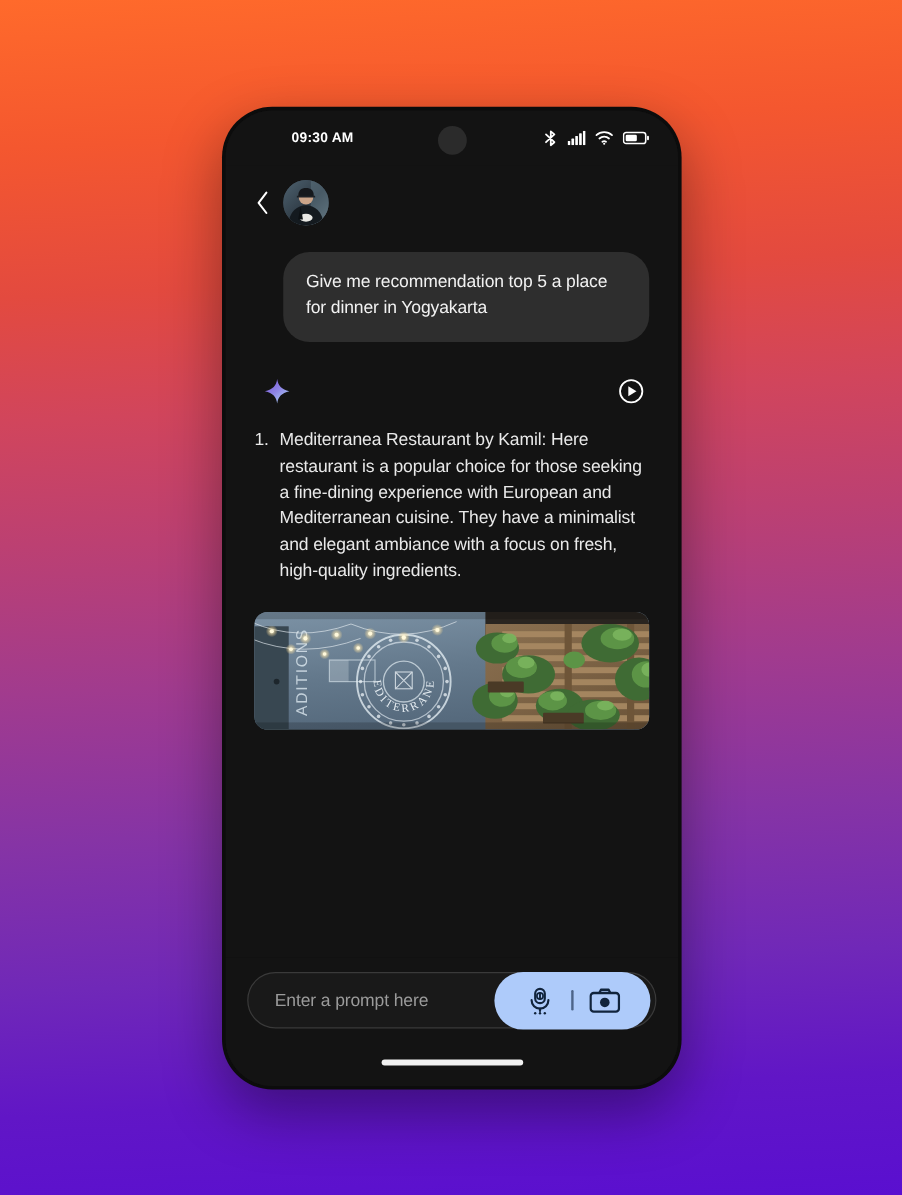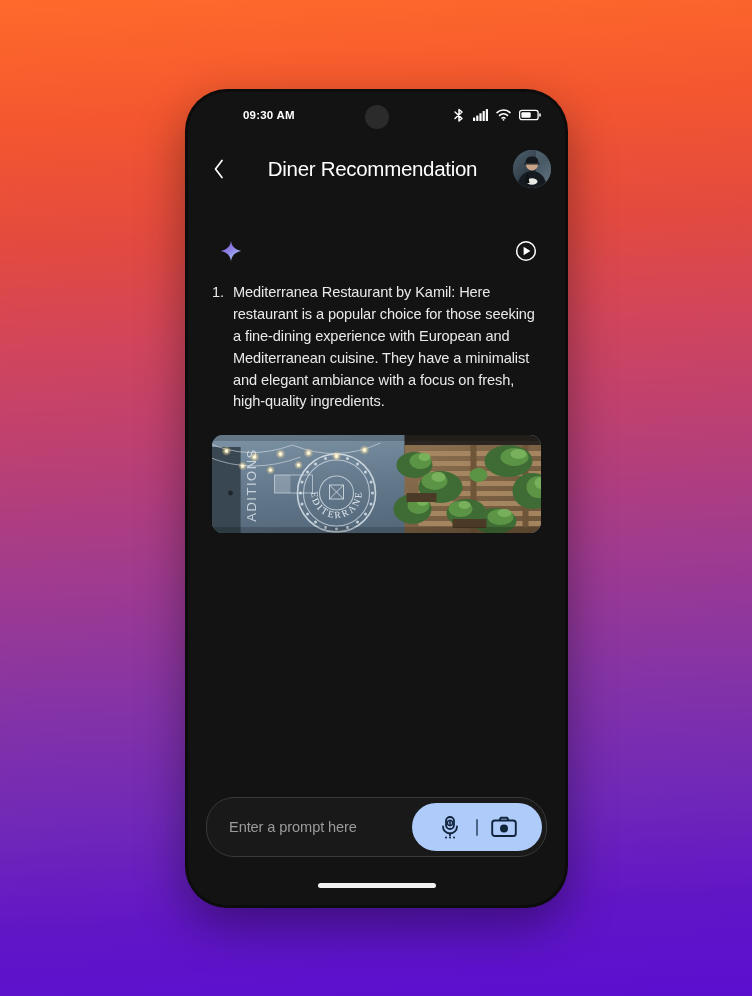--- a/index.html
+++ b/index.html
@@ -205,21 +205,21 @@
   .photo-card svg { display: block; width: 100%; height: 100%; }
 
   
   .input-bar-wrap {
     flex: 0 0 auto;
     padding: 12px 18px 8px 18px;
     background: #131313;
   }
 
   .input-bar {
-    height: 60px;
+    height: 47px;
     border-radius: 28px;
     border: 1px solid #3a3a3a;
     background: #191919;
     display: flex;
     align-items: center;
     padding: 0 4px 0 22px;
   }
 
   .prompt-input {
     flex: 1 1 auto;
@@ -320,21 +320,20 @@
     </div>
 
     <div class="app-bar">
       <button class="back-btn">
         <span>
           <svg width="12" height="20" viewBox="0 0 12 20">
             <path d="M9 1.5 L2.5 10 L9 18.5" fill="none" stroke="#ffffff" stroke-width="1.7" stroke-linecap="round" stroke-linejoin="round"></path>
           </svg>
         </span>
       </button>
-      <div class="app-title">Diner Recommendation</div>
       <div class="avatar">
         <svg viewBox="0 0 38 38" preserveAspectRatio="xMidYMid slice">
           <defs>
             <linearGradient id="avbg" x1="0" y1="0" x2="1" y2="1">
               <stop offset="0%" stop-color="#4e6270"></stop>
               <stop offset="55%" stop-color="#2f3b45"></stop>
               <stop offset="100%" stop-color="#6d7e86"></stop>
             </linearGradient>
           </defs>
           <rect width="38" height="38" fill="url(#avbg)"></rect>
@@ -344,20 +343,23 @@
           <path d="M12.6 13 C12.6 8.6 15 6.6 19 6.6 C23 6.6 25.4 8.6 25.4 12.4 L25.4 13.6 L12.6 13.6 Z" fill="#15181c"></path>
           <path d="M11.4 13.2 L26.6 13.2 L26.6 14.6 L11.4 14.6 Z" fill="#1d2126"></path>
           <ellipse cx="19" cy="31.5" rx="5.5" ry="3.3" fill="#e8e8e4"></ellipse>
           <path d="M14.5 22 L16.5 33 L12.5 33 Z" fill="#0d1114"></path>
         </svg>
       </div>
     </div>
 
     <div class="chat-area">
 
+      <div class="user-row">
+        <div class="user-bubble">Give me recommendation top 5 a place for dinner in Yogyakarta</div>
+      </div>
 
       <div class="ai-header">
         <span class="sparkle-icon">
           <svg width="22" height="22" viewBox="0 0 22 22">
             <defs>
               <linearGradient id="sparkgrad" x1="0.15" y1="0.05" x2="0.85" y2="0.95">
                 <stop offset="0%" stop-color="#7a5ad8"></stop>
                 <stop offset="50%" stop-color="#8f86e6"></stop>
                 <stop offset="100%" stop-color="#a9d3f2"></stop>
               </linearGradient>

